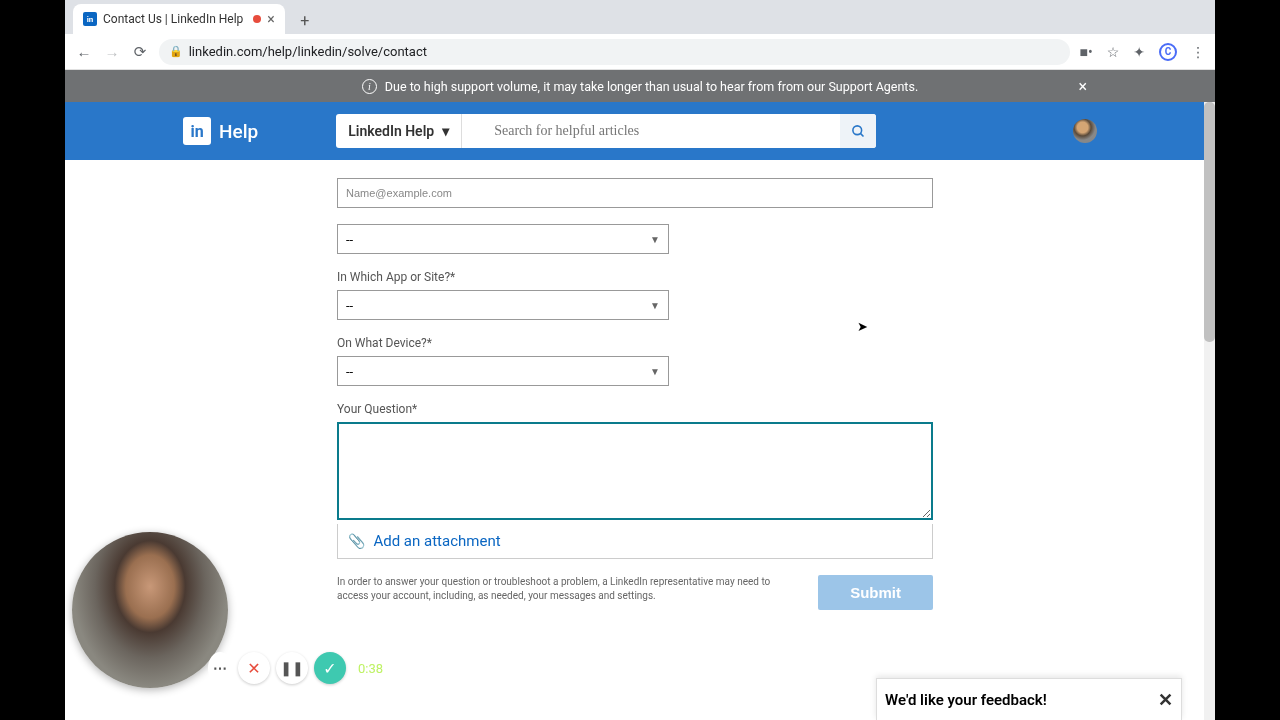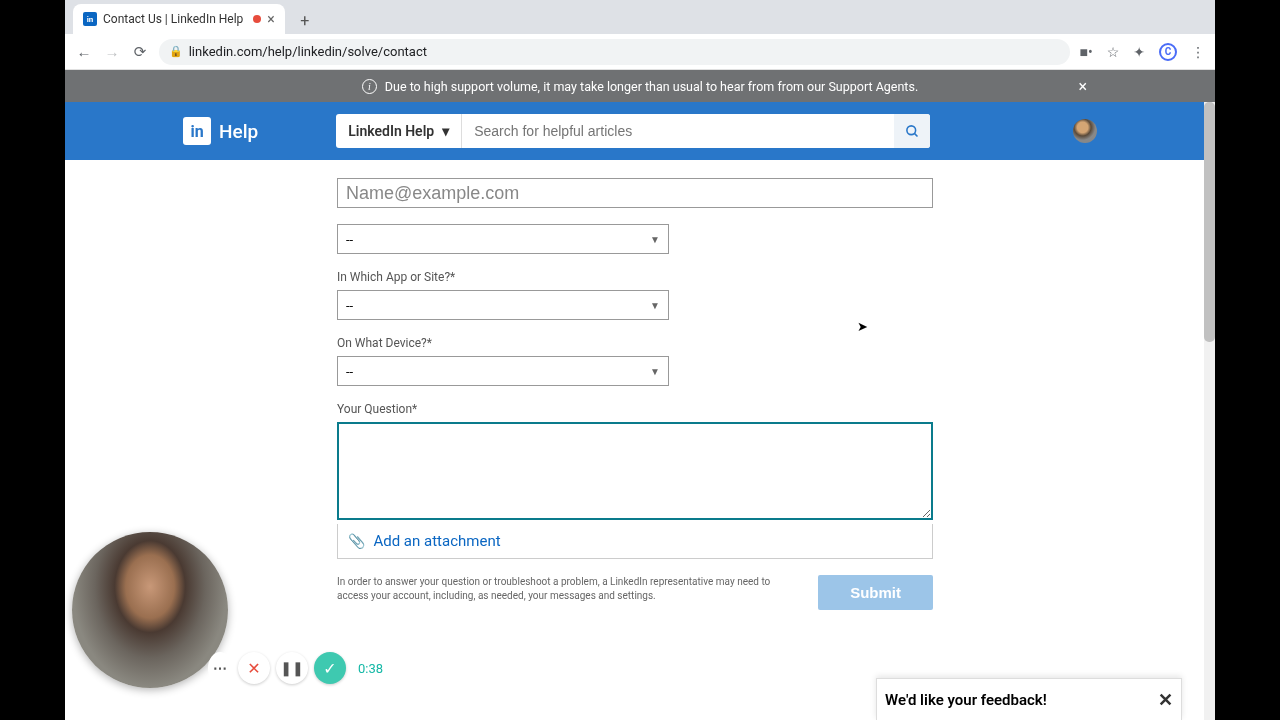--- a/index.html
+++ b/index.html
@@ -20,53 +20,53 @@
 .ext-c { width: 18px; height: 18px; border: 2px solid #4a6cf7; border-radius: 50%; display: flex; align-items: center; justify-content: center; font-size: 10px; font-weight: bold; color: #4a6cf7; }
 
 .banner { background: #6f7173; color: #fff; height: 32px; display: flex; align-items: center; justify-content: center; font-size: 12.5px; position: relative; }
 .banner-info { margin-right: 8px; width: 15px; height: 15px; border: 1.5px solid #fff; border-radius: 50%; display: flex; align-items: center; justify-content: center; font-size: 10px; font-style: italic; font-family: serif; }
 .banner-close { position: absolute; right: 128px; font-size: 16px; }
 
 .header { background: #2977c9; height: 58px; display: flex; align-items: center; padding: 0 118px 0 118px; }
 .logo-box { display: flex; align-items: center; gap: 8px; }
 .in-logo { width: 28px; height: 28px; background: #fff; color: #2977c9; font-weight: bold; font-size: 16px; display: flex; align-items: center; justify-content: center; border-radius: 3px; }
 .help-text { color: #fff; font-size: 19px; font-weight: 500; }
-.search-wrap { margin-left: 78px; display: flex; background: #fff; border-radius: 3px; overflow: hidden; height: 34px; width: 594px; }
+.search-wrap { margin-left: 78px; display: flex; background: #fff; border-radius: 3px; overflow: hidden; height: 34px; width: 540px; gap: 20px; }
 .search-dd { padding: 0 12px; display: flex; align-items: center; font-size: 14px; font-weight: 600; color: #333; gap: 8px; border-right: 1px solid #ddd; }
-.search-input { flex: 1; border: none; padding: 0 12px; font-size: 14px; outline: none; }
+.search-input { flex: 1; border: none; padding: 0 12px; font-size: 14px; outline: none; font-family: Liberation Serif, serif; }
 .search-btn { width: 36px; background: #eef3f8; display: flex; align-items: center; justify-content: center; color: #2977c9; }
 .avatar-hdr { margin-left: auto; width: 24px; height: 24px; border-radius: 50%; background: radial-gradient(circle at 40% 35%, #d4a574 25%, #5a4a3a 40%, #888 60%); }
 
 .content { padding: 18px 0 0 0; height: calc(100% - 160px); overflow-y: auto; }
 .form { width: 596px; margin-left: 272px; }
 .field { margin-bottom: 16px; }
 .label { font-size: 12px; color: #555; margin-bottom: 6px; display: block; }
 .req { color: #555; }
-.txt-input { width: 100%; height: 30px; border: 1px solid #999; padding: 0 8px; font-size: 18px; }
+.txt-input { width: 100%; height: 30px; border: 1px solid #999; padding: 0 8px; font-size: 11px; }
 .txt-input::placeholder { color: #888; }
 .select { width: 332px; height: 30px; border: 1px solid #999; padding: 0 8px; font-size: 13px; background: #fff; display: flex; align-items: center; justify-content: space-between; }
 .select-arrow { color: #666; font-size: 10px; }
 .textarea { width: 100%; height: 98px; border: 2px solid #0a7b8c; padding: 6px 8px; font-size: 13px; resize: vertical; outline: none; }
 .attach { border: 1px solid #ccc; border-top: none; padding: 8px 10px; display: flex; align-items: center; gap: 8px; color: #0a66c2; font-size: 15px; }
 .attach-icon { font-size: 14px; }
 .disclaimer-row { display: flex; margin-top: 16px; gap: 20px; align-items: flex-start; }
 .disclaimer { font-size: 10px; color: #666; line-height: 1.4; flex: 1; }
 .submit { background: #9cc5e8; color: #fff; border: none; padding: 9px 32px; font-size: 15px; font-weight: 600; border-radius: 2px; }
 
 .scrollbar { position: absolute; right: 65px; top: 102px; width: 11px; height: 618px; background: #f1f1f1; }
 .scroll-thumb { position: absolute; top: 0; width: 100%; height: 240px; background: #c1c1c1; border-radius: 5px; }
 
 .webcam { position: absolute; left: 72px; bottom: 32px; width: 156px; height: 156px; border-radius: 50%; overflow: hidden; background: radial-gradient(ellipse at 50% 35%, #c89878 0%, #9a6f50 22%, #4a3a32 32%, #6b655e 50%, #8a8880 70%); box-shadow: 0 2px 8px rgba(0,0,0,0.3); }
 .rec-controls { position: absolute; left: 208px; bottom: 36px; display: flex; align-items: center; gap: 6px; }
 .rc-btn { width: 32px; height: 32px; border-radius: 50%; display: flex; align-items: center; justify-content: center; font-size: 14px; box-shadow: 0 1px 3px rgba(0,0,0,0.2); }
 .rc-more { background: #fff; color: #555; font-weight: bold; width: 24px; box-shadow: none; }
 .rc-cancel { background: #fff; color: #e74c3c; font-size: 16px; }
 .rc-pause { background: #fff; color: #555; }
 .rc-done { background: #3ec9b0; color: #fff; font-size: 16px; }
-.rc-time { font-size: 13px; color: #14b8a6; margin-left: 6px; }
+.rc-time { font-size: 13px; color: #bef264; margin-left: 6px; }
 
 .feedback { position: absolute; right: 98px; bottom: 0; width: 306px; height: 42px; background: #fff; border: 1px solid #ddd; border-bottom: none; display: flex; align-items: center; padding: 0 8px; font-size: 15px; font-weight: 600; box-shadow: 0 -2px 6px rgba(0,0,0,0.1); }
 .feedback-close { margin-left: auto; font-size: 18px; color: #333; }
 
 .cursor { position: absolute; left: 857px; top: 319px; font-size: 13px; color: #000; pointer-events: none; }
 </style>
 </head>
 <body>
 
 <div class="viewport">

